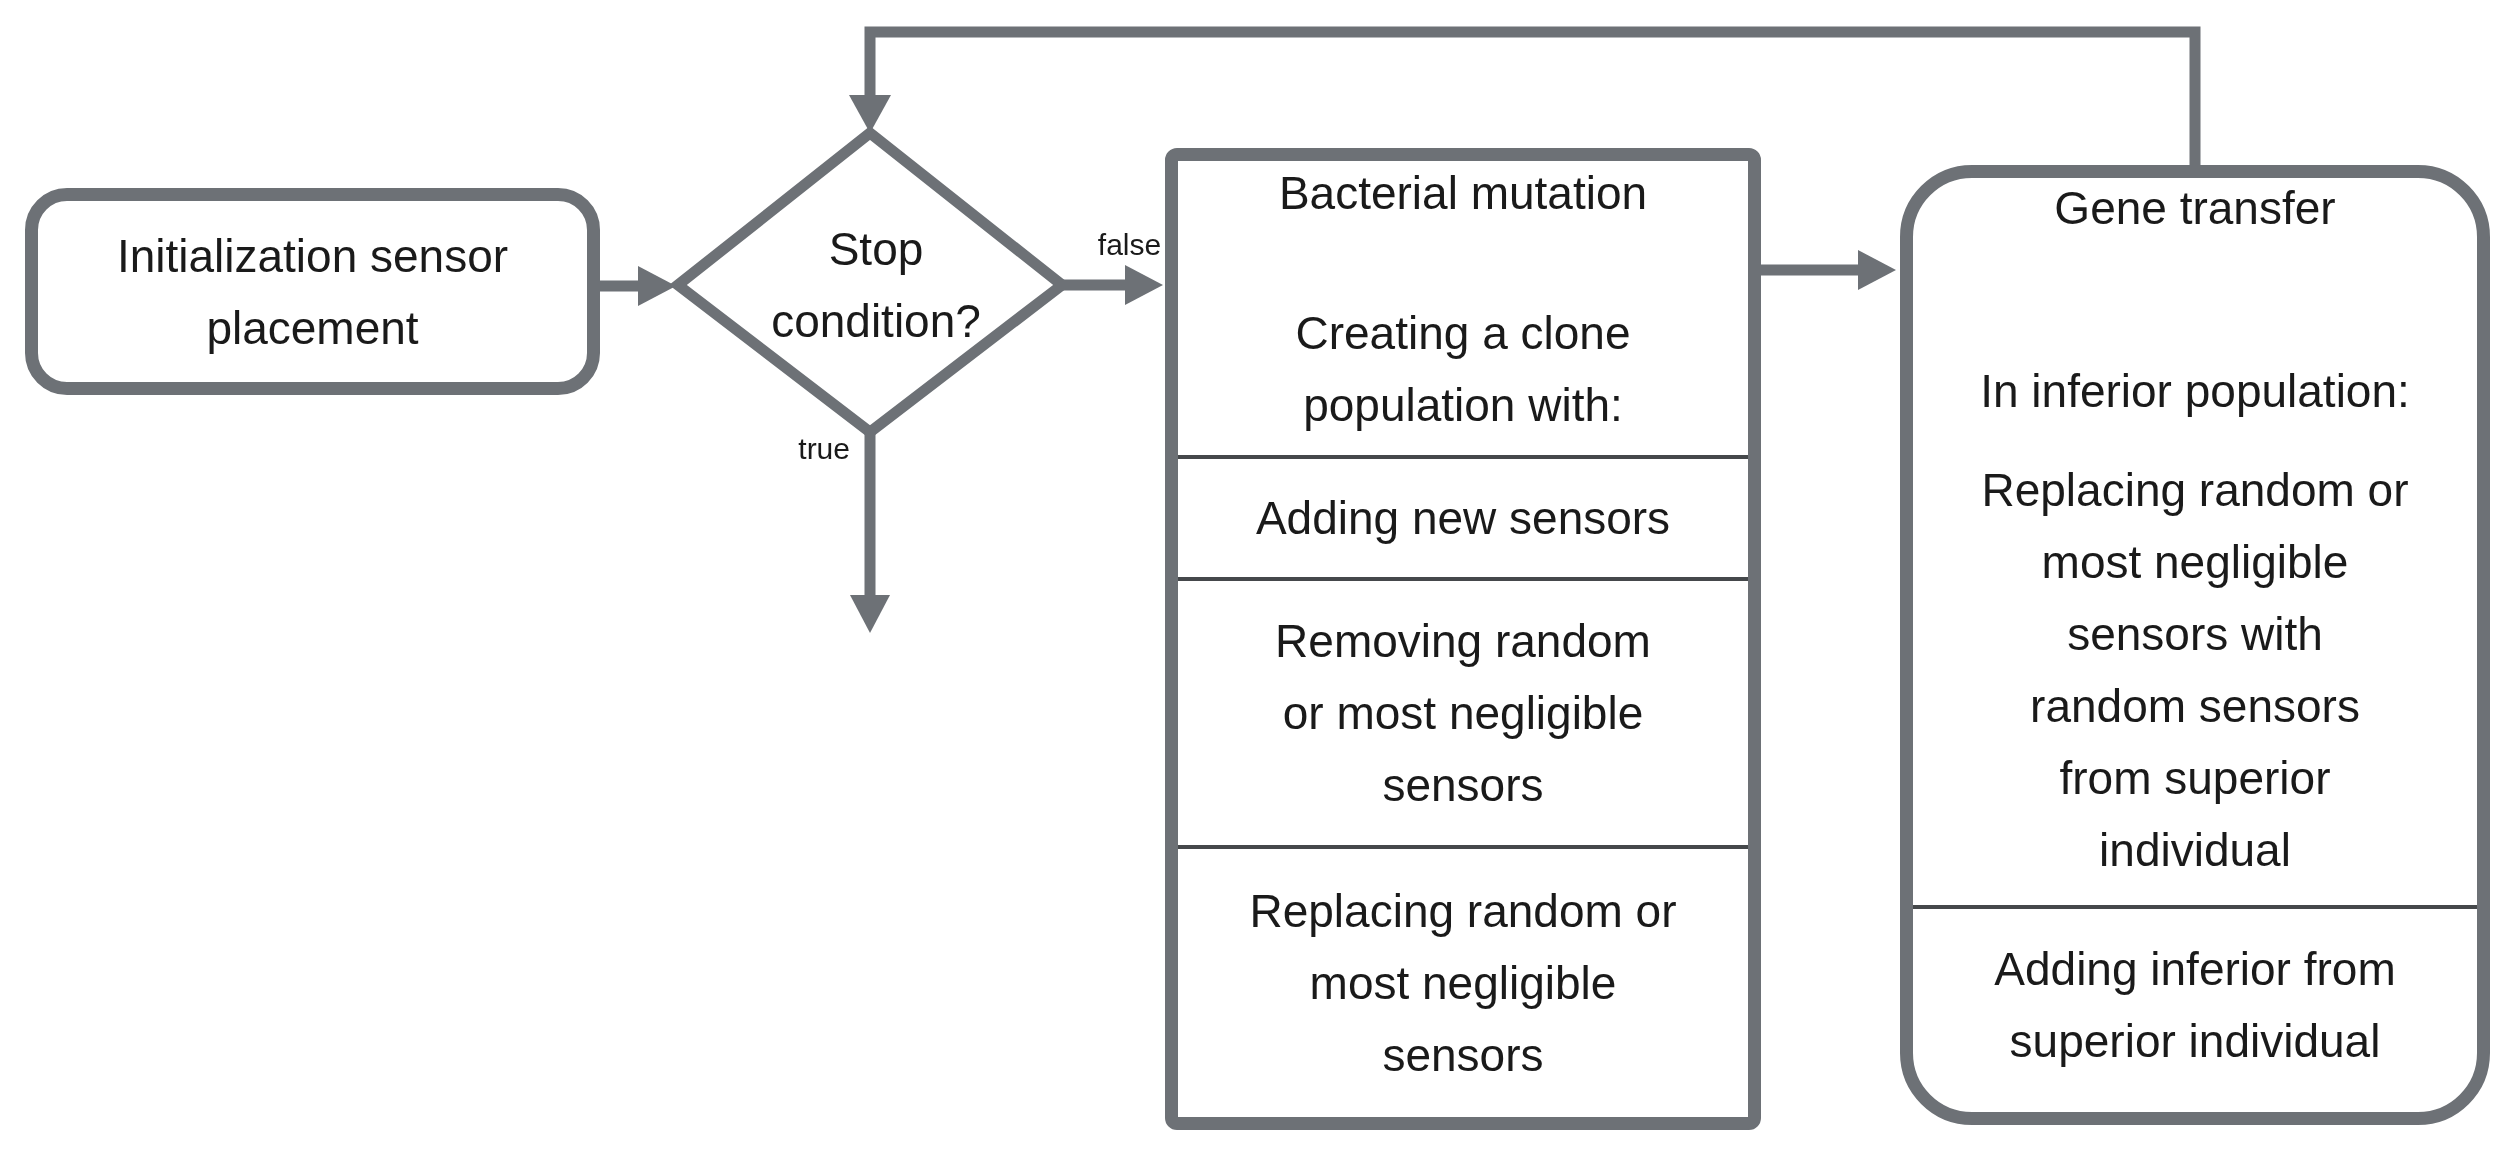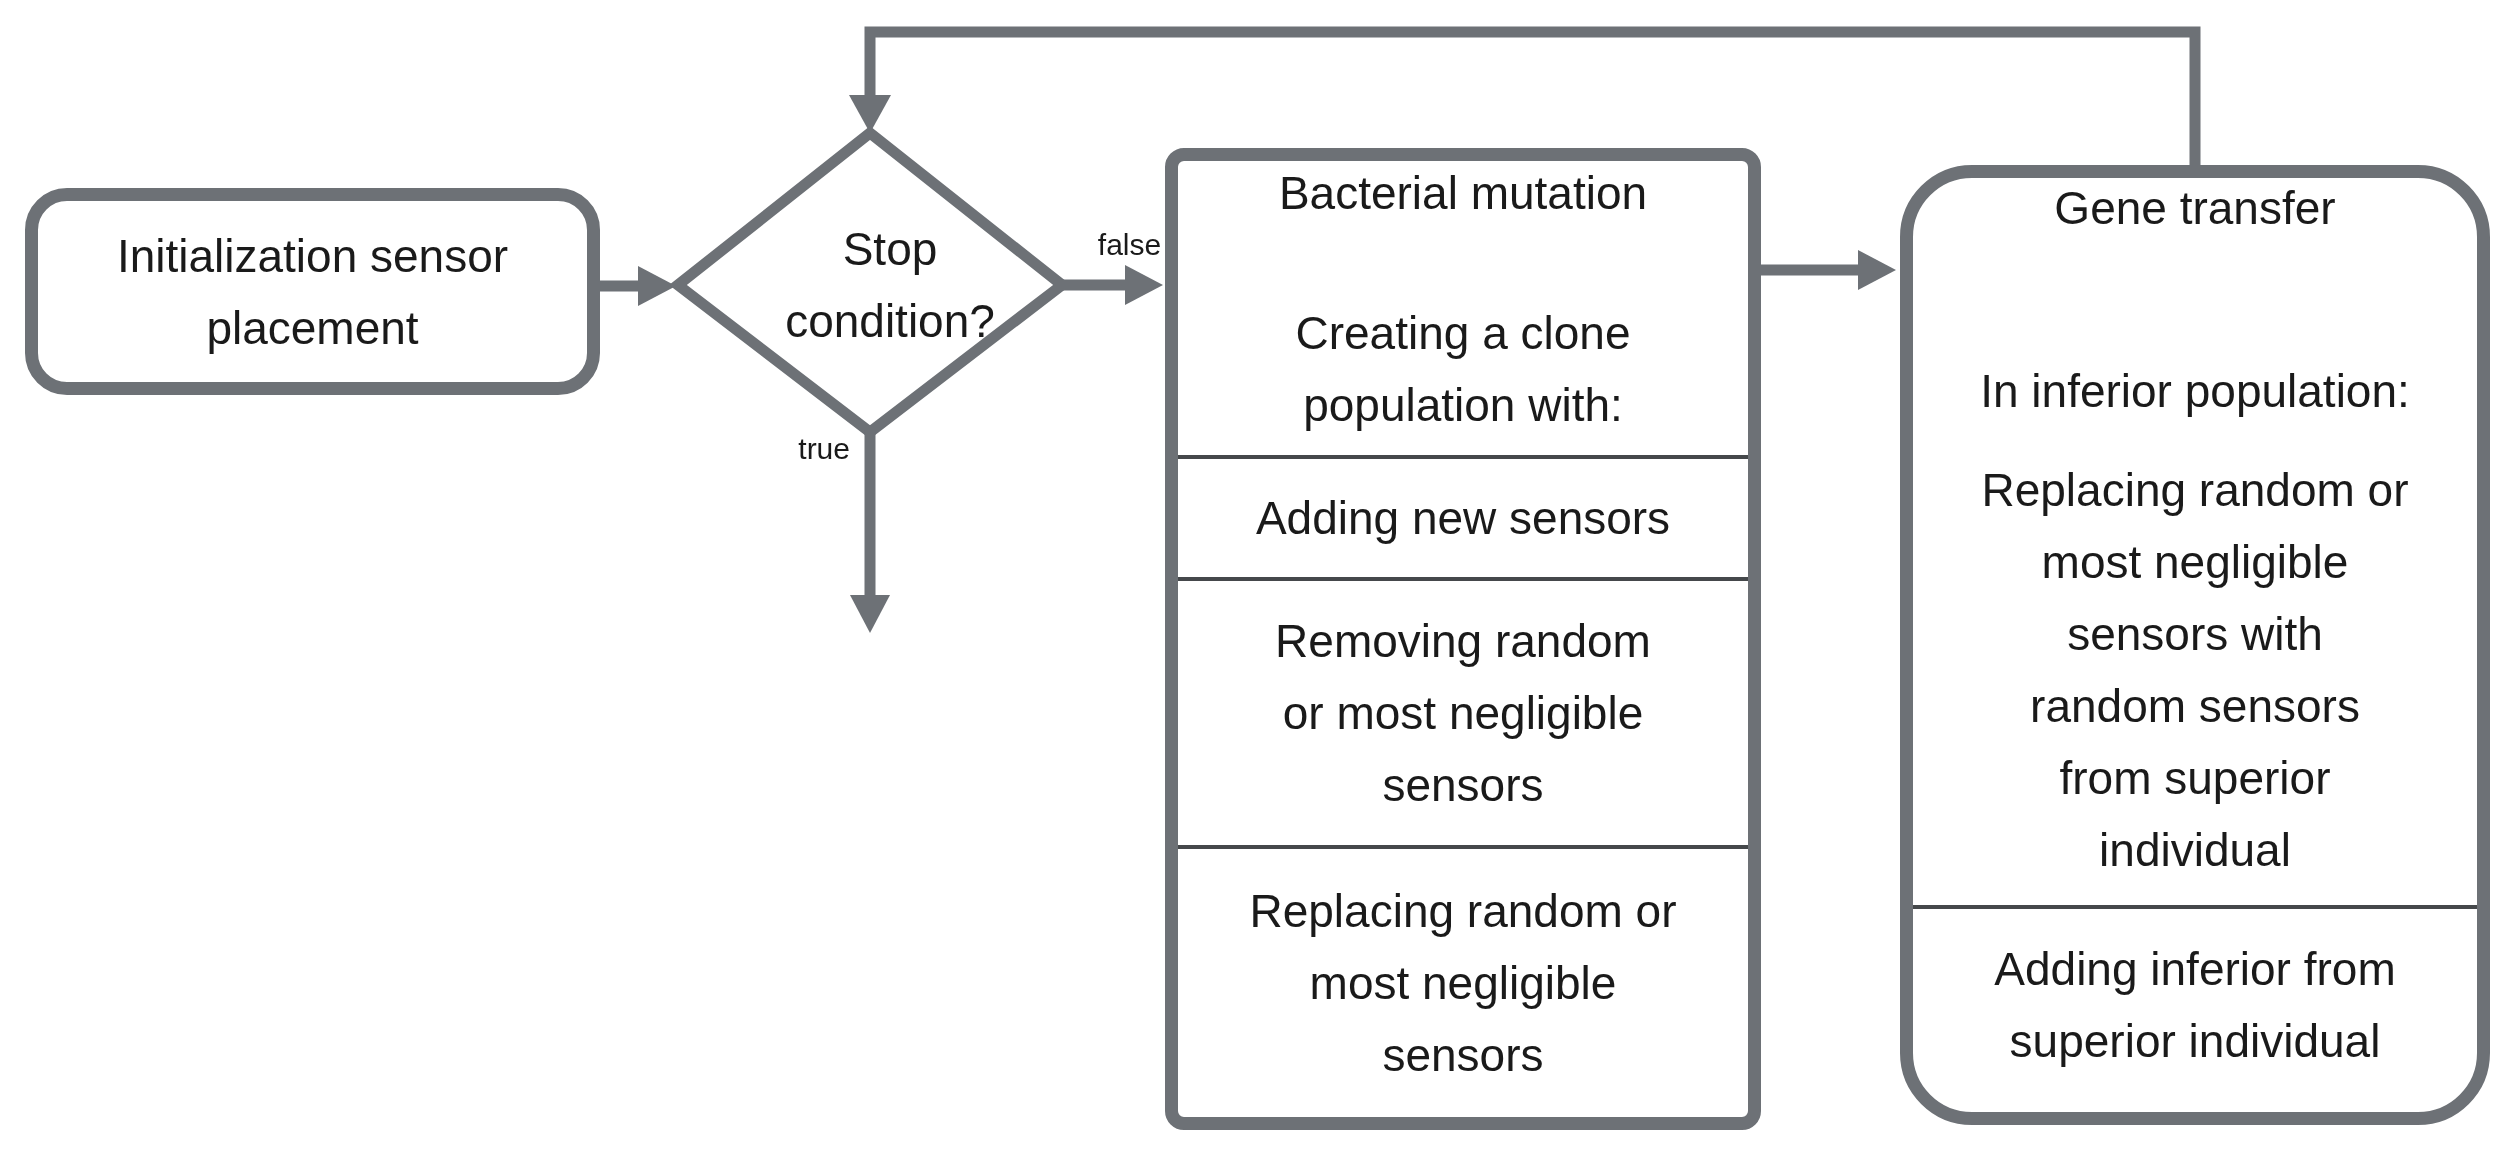--- a/index.html
+++ b/index.html
@@ -41,27 +41,27 @@
     width: 575px; height: 207px;
     border-radius: 42px;
   }
   #choose-node {
     left: 625px; top: 635px;
     width: 490px; height: 220px;
     border-radius: 42px;
   }
   #decision-text {
     position: absolute;
-    left: 698px; top: 200px;
+    left: 684px; top: 200px;
     width: 384px; height: 170px;
   }
   #bacterial-node {
     left: 1165px; top: 148px;
     width: 596px; height: 982px;
-    border-radius: 19px;
+    border-radius: 12px;
   }
   #gene-node {
     left: 1900px; top: 165px;
     width: 590px; height: 960px;
     border-radius: 72px;
   }
   .section-abs { position: absolute; left: 0; width: 100%; box-sizing: border-box; }
   .separator {
     position: absolute;
     left: 0; width: 100%;

